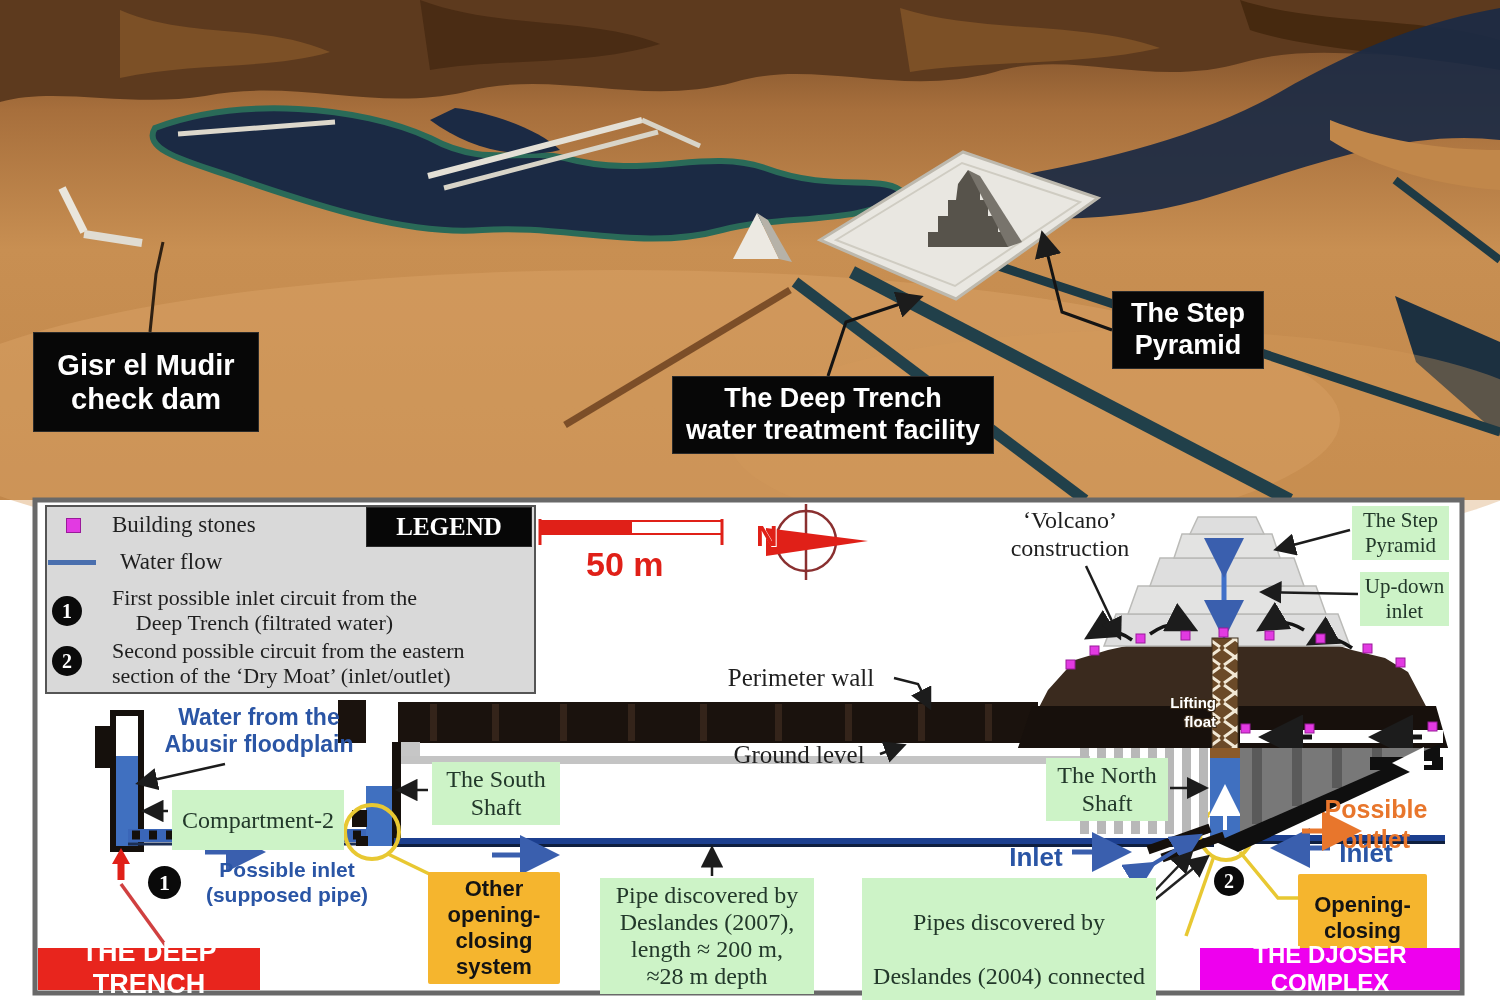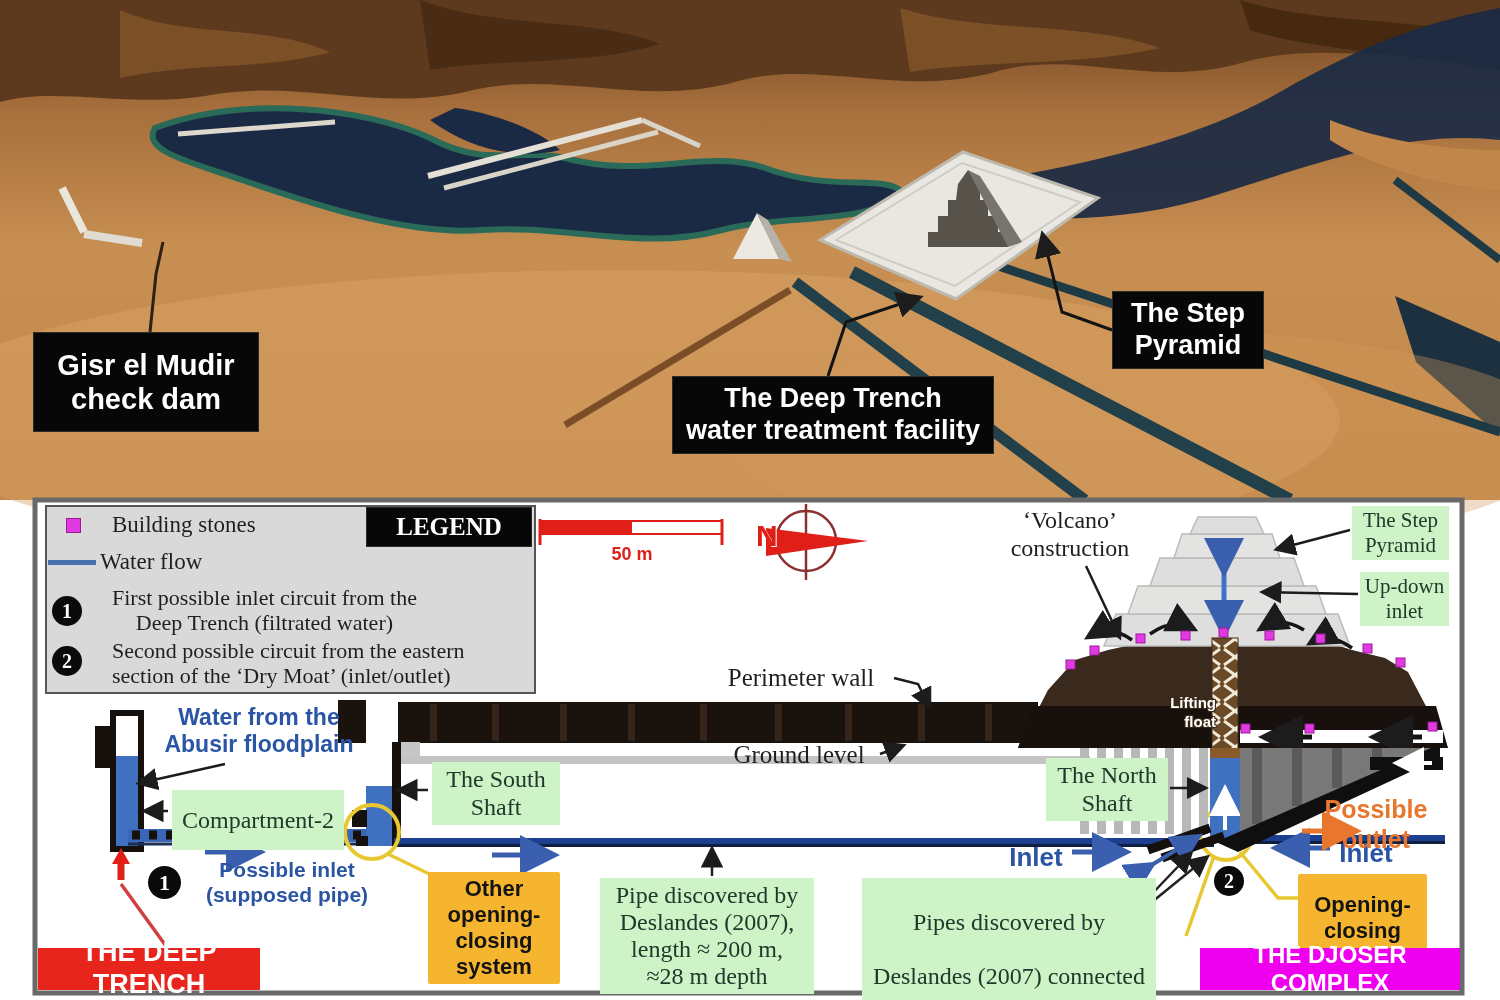--- a/index.html
+++ b/index.html
@@ -256,29 +256,29 @@
 <div class="lbl blkbox" style="left:672px;top:376px;width:320px;height:76px;font-size:27px">The Deep Trench
 water treatment facility</div>
 <div class="lbl blkbox" style="left:1112px;top:291px;width:150px;height:76px;font-size:27px">The Step
 Pyramid</div>
 
 <div class="abs legendbox" style="left:45px;top:505px;width:487px;height:185px"></div>
 <div class="lbl blkbox" style="left:366px;top:507px;width:164px;height:38px;font-size:25px;font-family:'Liberation Serif',serif">LEGEND</div>
 <div class="abs" style="left:66px;top:518px;width:13px;height:13px;background:#e23ae2;border:1px solid #9a1a9a"></div>
 <div class="lbl serftxt" style="left:112px;top:511px;font-size:23px;text-align:left">Building stones</div>
 <div class="abs" style="left:48px;top:560px;width:48px;height:5px;background:#4a6fae"></div>
-<div class="lbl serftxt" style="left:100px;top:548px;font-size:23px;text-align:center">Water flow</div>
+<div class="lbl serftxt" style="left:120px;top:548px;font-size:23px;text-align:center">Water flow</div>
 <div class="marker abs" style="left:52px;top:596px;width:30px;height:30px;font-size:20px">1</div>
 <div class="lbl serftxt" style="left:112px;top:585px;font-size:22px;text-align:center;line-height:1.15">First possible inlet circuit from the
 Deep Trench (filtrated water)</div>
 <div class="marker abs" style="left:52px;top:646px;width:30px;height:30px;font-size:20px">2</div>
 <div class="lbl serftxt" style="left:112px;top:638px;font-size:22px;text-align:left;line-height:1.15">Second possible circuit from the eastern
 section of the ‘Dry Moat’ (inlet/outlet)</div>
 
-<div class="lbl" style="left:586px;top:544px;width:92px;text-align:center;color:#e02018;font-weight:bold;font-size:18px">50 m</div>
+<div class="lbl" style="left:586px;top:544px;width:92px;text-align:left;color:#e02018;font-weight:bold;font-size:34px">50 m</div>
 <div class="lbl" style="left:756px;top:518px;color:#e02018;font-weight:bold;font-size:30px;text-shadow:1px 1px 0 #fff">N</div>
 
 <div class="lbl serftxt" style="left:1000px;top:506px;width:140px;font-size:24px">‘Volcano’
 construction</div>
 <div class="lbl greenbox" style="left:1352px;top:506px;width:97px;padding:2px 0;font-size:21px">The Step
 Pyramid</div>
 <div class="lbl greenbox" style="left:1360px;top:572px;width:89px;padding:2px 0;font-size:21px">Up-down
 inlet</div>
 <div class="lbl serftxt" style="left:710px;top:663px;width:182px;font-size:25px">Perimeter wall</div>
 <div class="lbl serftxt" style="left:718px;top:740px;width:162px;font-size:25px">Ground level</div>
@@ -296,21 +296,21 @@
 (supposed pipe)</div>
 <div class="lbl orangebox" style="left:428px;top:872px;width:132px;padding:4px 0;font-size:22px">Other opening-
 closing system</div>
 <div class="lbl greenbox" style="left:600px;top:878px;width:214px;padding:4px 0;font-size:24px;line-height:1.12">Pipe discovered by
 Deslandes (2007),
 length ≈ 200 m,
 ≈28 m depth</div>
 
 <div class="lbl greenbox" style="left:862px;top:878px;width:294px;padding:4px 0;font-size:24px;line-height:1.12">
   <span style="display: block;">Pipes discovered by</span>
-  <span style="display: block;">Deslandes (2007) connected</span>
+  <span style="display: block;">Deslandes (2004) connected</span>
   
   
 </div>
 
 <div class="lbl bluetxt" style="left:1004px;top:842px;width:64px;font-size:26px">Inlet</div>
 <div class="lbl bluetxt" style="left:1334px;top:838px;width:64px;font-size:26px">Inlet</div>
 <div class="lbl" style="left:1296px;top:795px;width:160px;text-align:center;color:#e8762c;font-weight:bold;font-size:25px">Possible outlet</div>
 <div class="lbl orangebox" style="left:1298px;top:874px;width:129px;padding:18px 0;font-size:22px">Opening-
 closing system</div>
 

